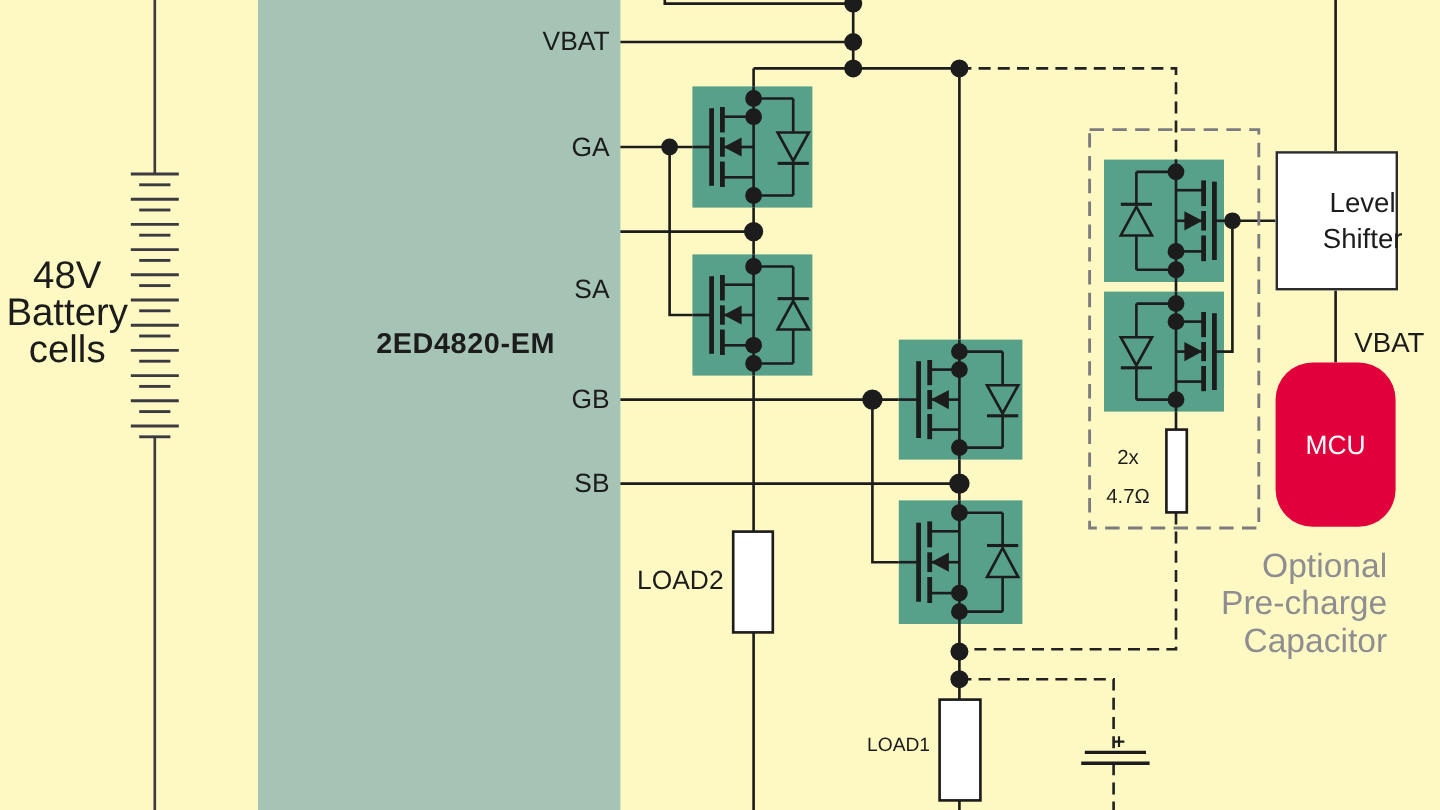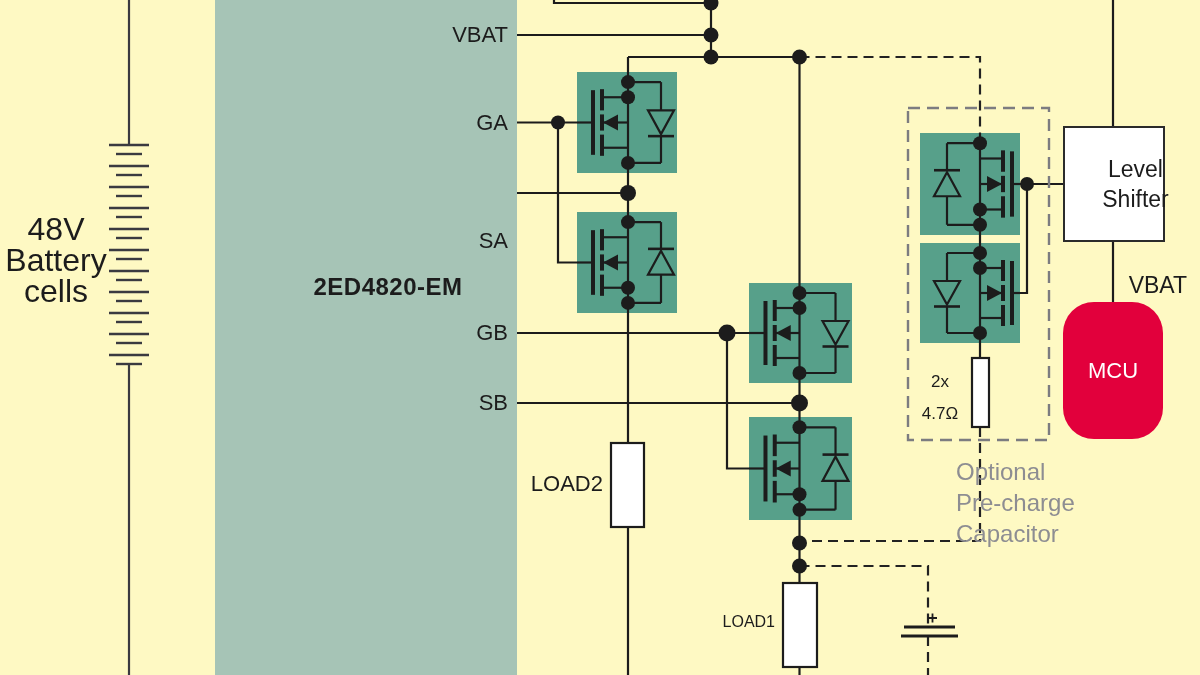--- a/index.html
+++ b/index.html
@@ -30,21 +30,21 @@
     border:2px solid var(--border);box-sizing:border-box;
     display:flex;flex-direction:column;align-items:center;justify-content:center;
     font-size:23px;line-height:30px;padding-left:43px;
   }
   #gpio-label{left:1037px;top:272px;width:150px;text-align:right;font-size:23px;}
   #mcu-box{
     left:1063px;top:302px;width:100px;height:137px;background:var(--mcu-red);
     color:#fff;display:flex;align-items:center;justify-content:center;font-size:22px;border-radius:31px;
   }
   #precharge-resistor-label{left:890px;top:366px;width:100px;text-align:center;font-size:17px;line-height:32px;}
-  #optional-note{left:956px;top:456px;width:200px;text-align:left;font-size:24px;line-height:31px;color:var(--muted);}
+  #optional-note{left:956px;top:456px;width:200px;text-align:right;font-size:28px;line-height:31px;color:var(--muted);}
 </style>
 </head>
 <body>
 
 <div class="stage">
 
   <div class="abs" id="driver-block"></div>
 
   <svg class="abs" id="canvas" width="1200" height="675" viewBox="0 0 1200 675">
       <g>

